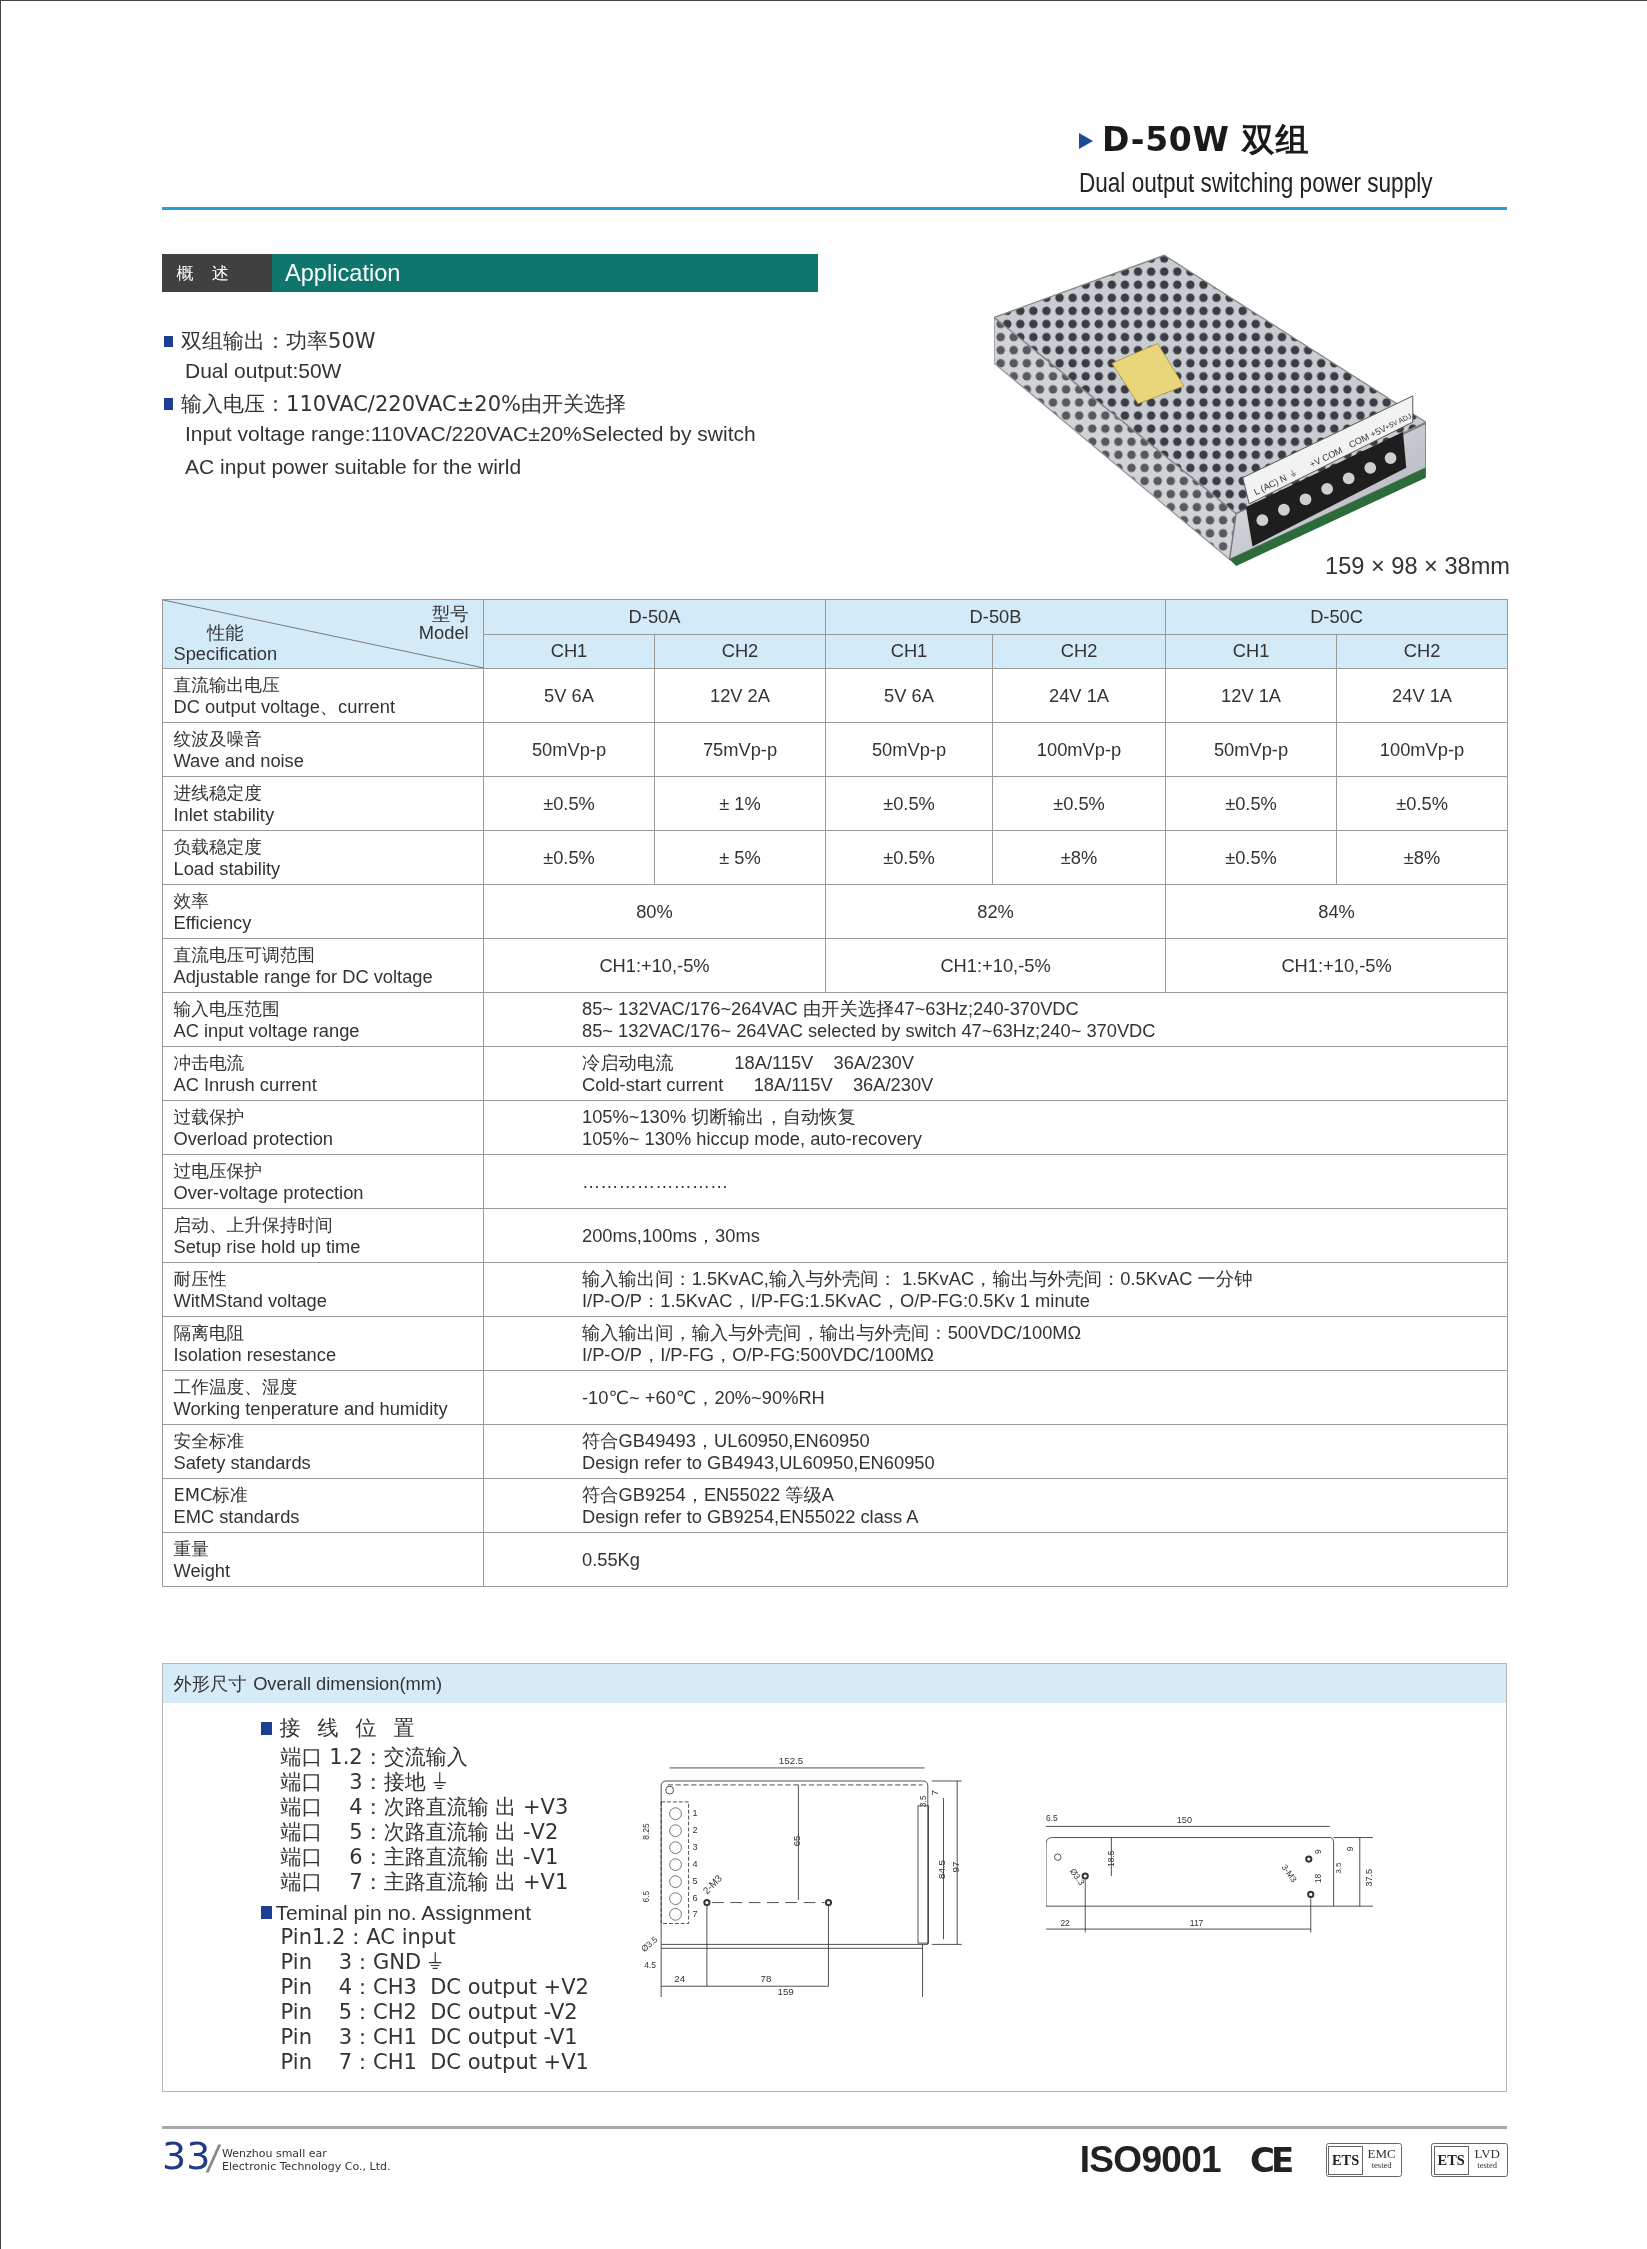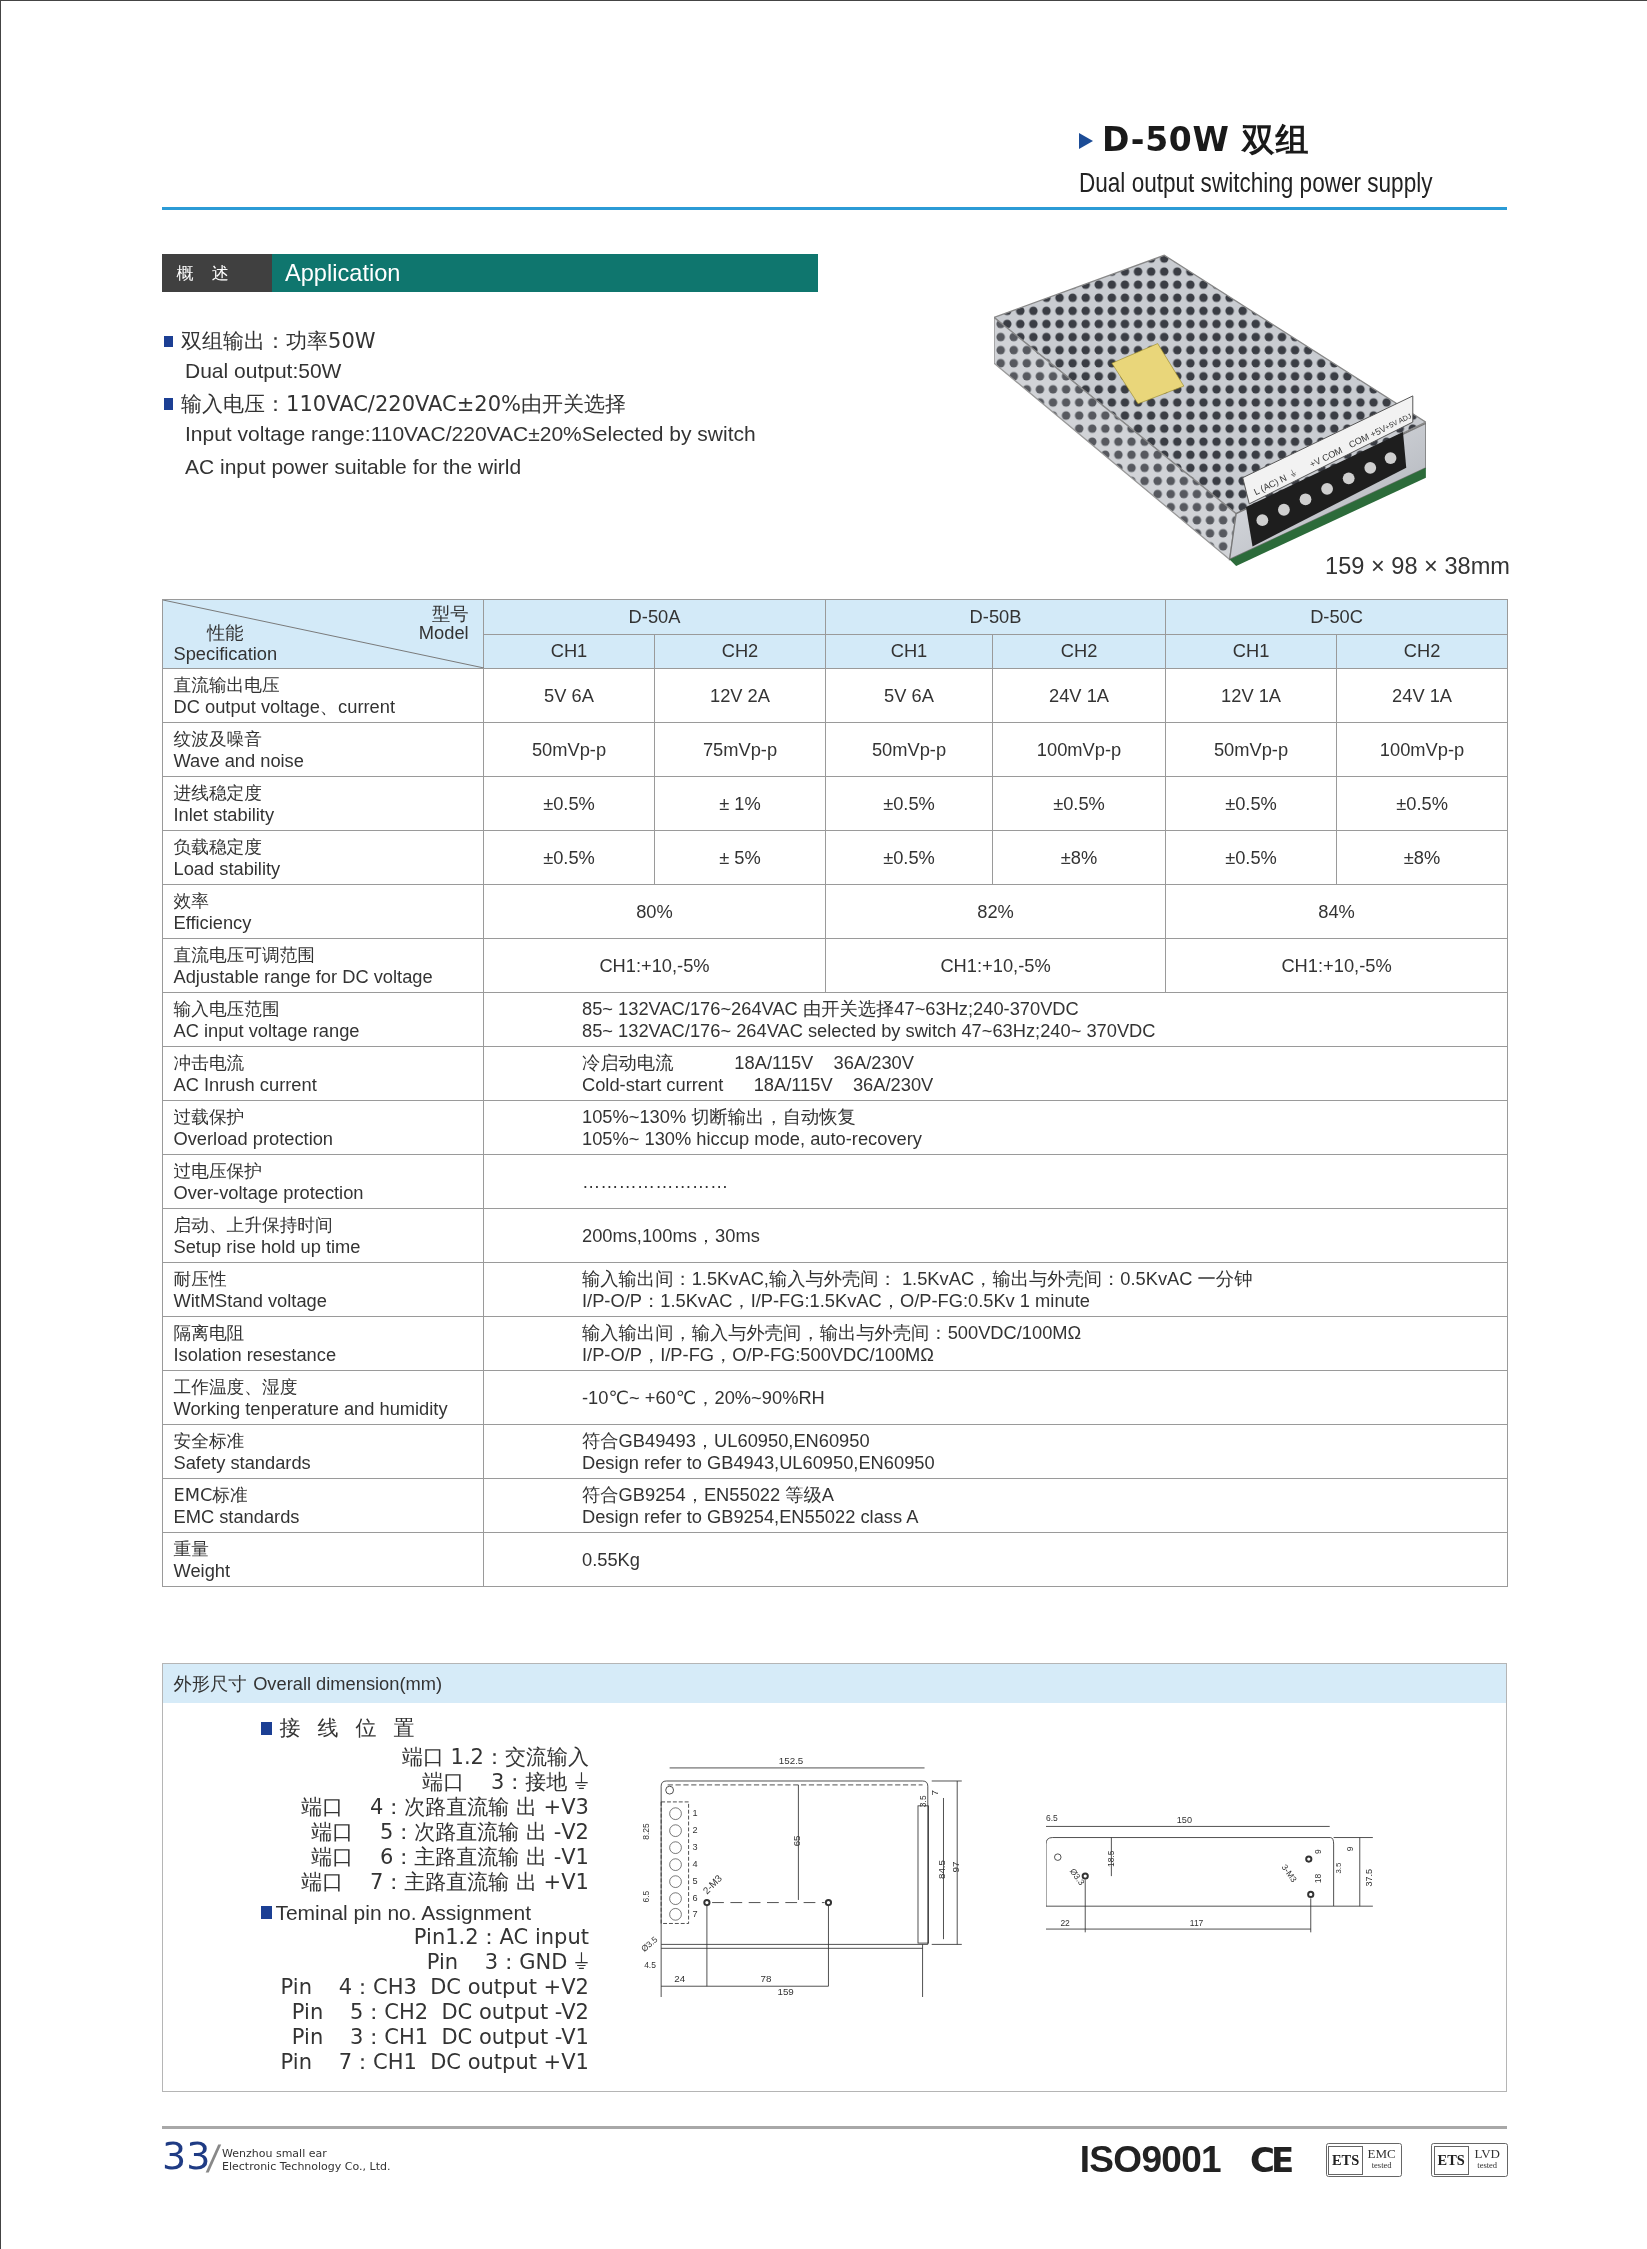--- a/index.html
+++ b/index.html
@@ -41,21 +41,21 @@
   .diag-model { position:absolute; right:14.4px; top:3.9px; text-align:right; line-height:19.6px; }
   .diag-spec { position:absolute; left:10.5px; bottom:3.9px; line-height:21px; }
 
   
   .dim-box { position:absolute; left:162px; top:1663px; width:1345px; height:429px; border:1.3px solid #b5b5b5; box-sizing:border-box; }
   .dim-head { height:39px; background:#d6ebf8; display:flex; align-items:center; padding-left:10.5px; font-size:18.3px; color:#333; }
   .dim-head .cn { font-family:"DejaVu Sans", sans-serif; margin-right:6.5px; }
   .pins { position:absolute; left:98px; top:52px; font-size:21px; line-height:25px; color:#333; }
   .pin-h { display:flex; align-items:center; font-family:"DejaVu Sans", sans-serif; letter-spacing:5.2px; margin-bottom:3.9px; }
   .pin-h .sq { width:10.5px; height:13px; }
-  .pin-row { padding-left:19.6px; white-space:pre; font-family:"DejaVu Sans", sans-serif;text-align:right; }
+  .pin-row { padding-left:19.6px; white-space:pre; font-family:"DejaVu Sans", sans-serif; }
   .pin-h2 { display:flex; align-items:center; margin-top:5.2px; }
   .pin-h2 .sq { width:10.5px; height:13px; }
   .drawing1 { position:absolute; left:472px; top:84px; }
   .drawing2 { position:absolute; left:883px; top:144px; }
 
   
   .footer-rule { position:absolute; left:162px; top:2126px; width:1345px; height:2.6px; background:#a8a8a8; }
   .page-num { position:absolute; left:162px; top:2134px; font-size:38px; color:#1f3b84; font-family:"DejaVu Sans", sans-serif; }
   .page-slash { position:absolute; left:208px; top:2138px; font-size:38px; color:#888; transform:skewX(-10deg); }
   .company { position:absolute; left:222px; top:2147px; font-size:11px; line-height:13px; color:#333; font-family:"DejaVu Sans", sans-serif; }

